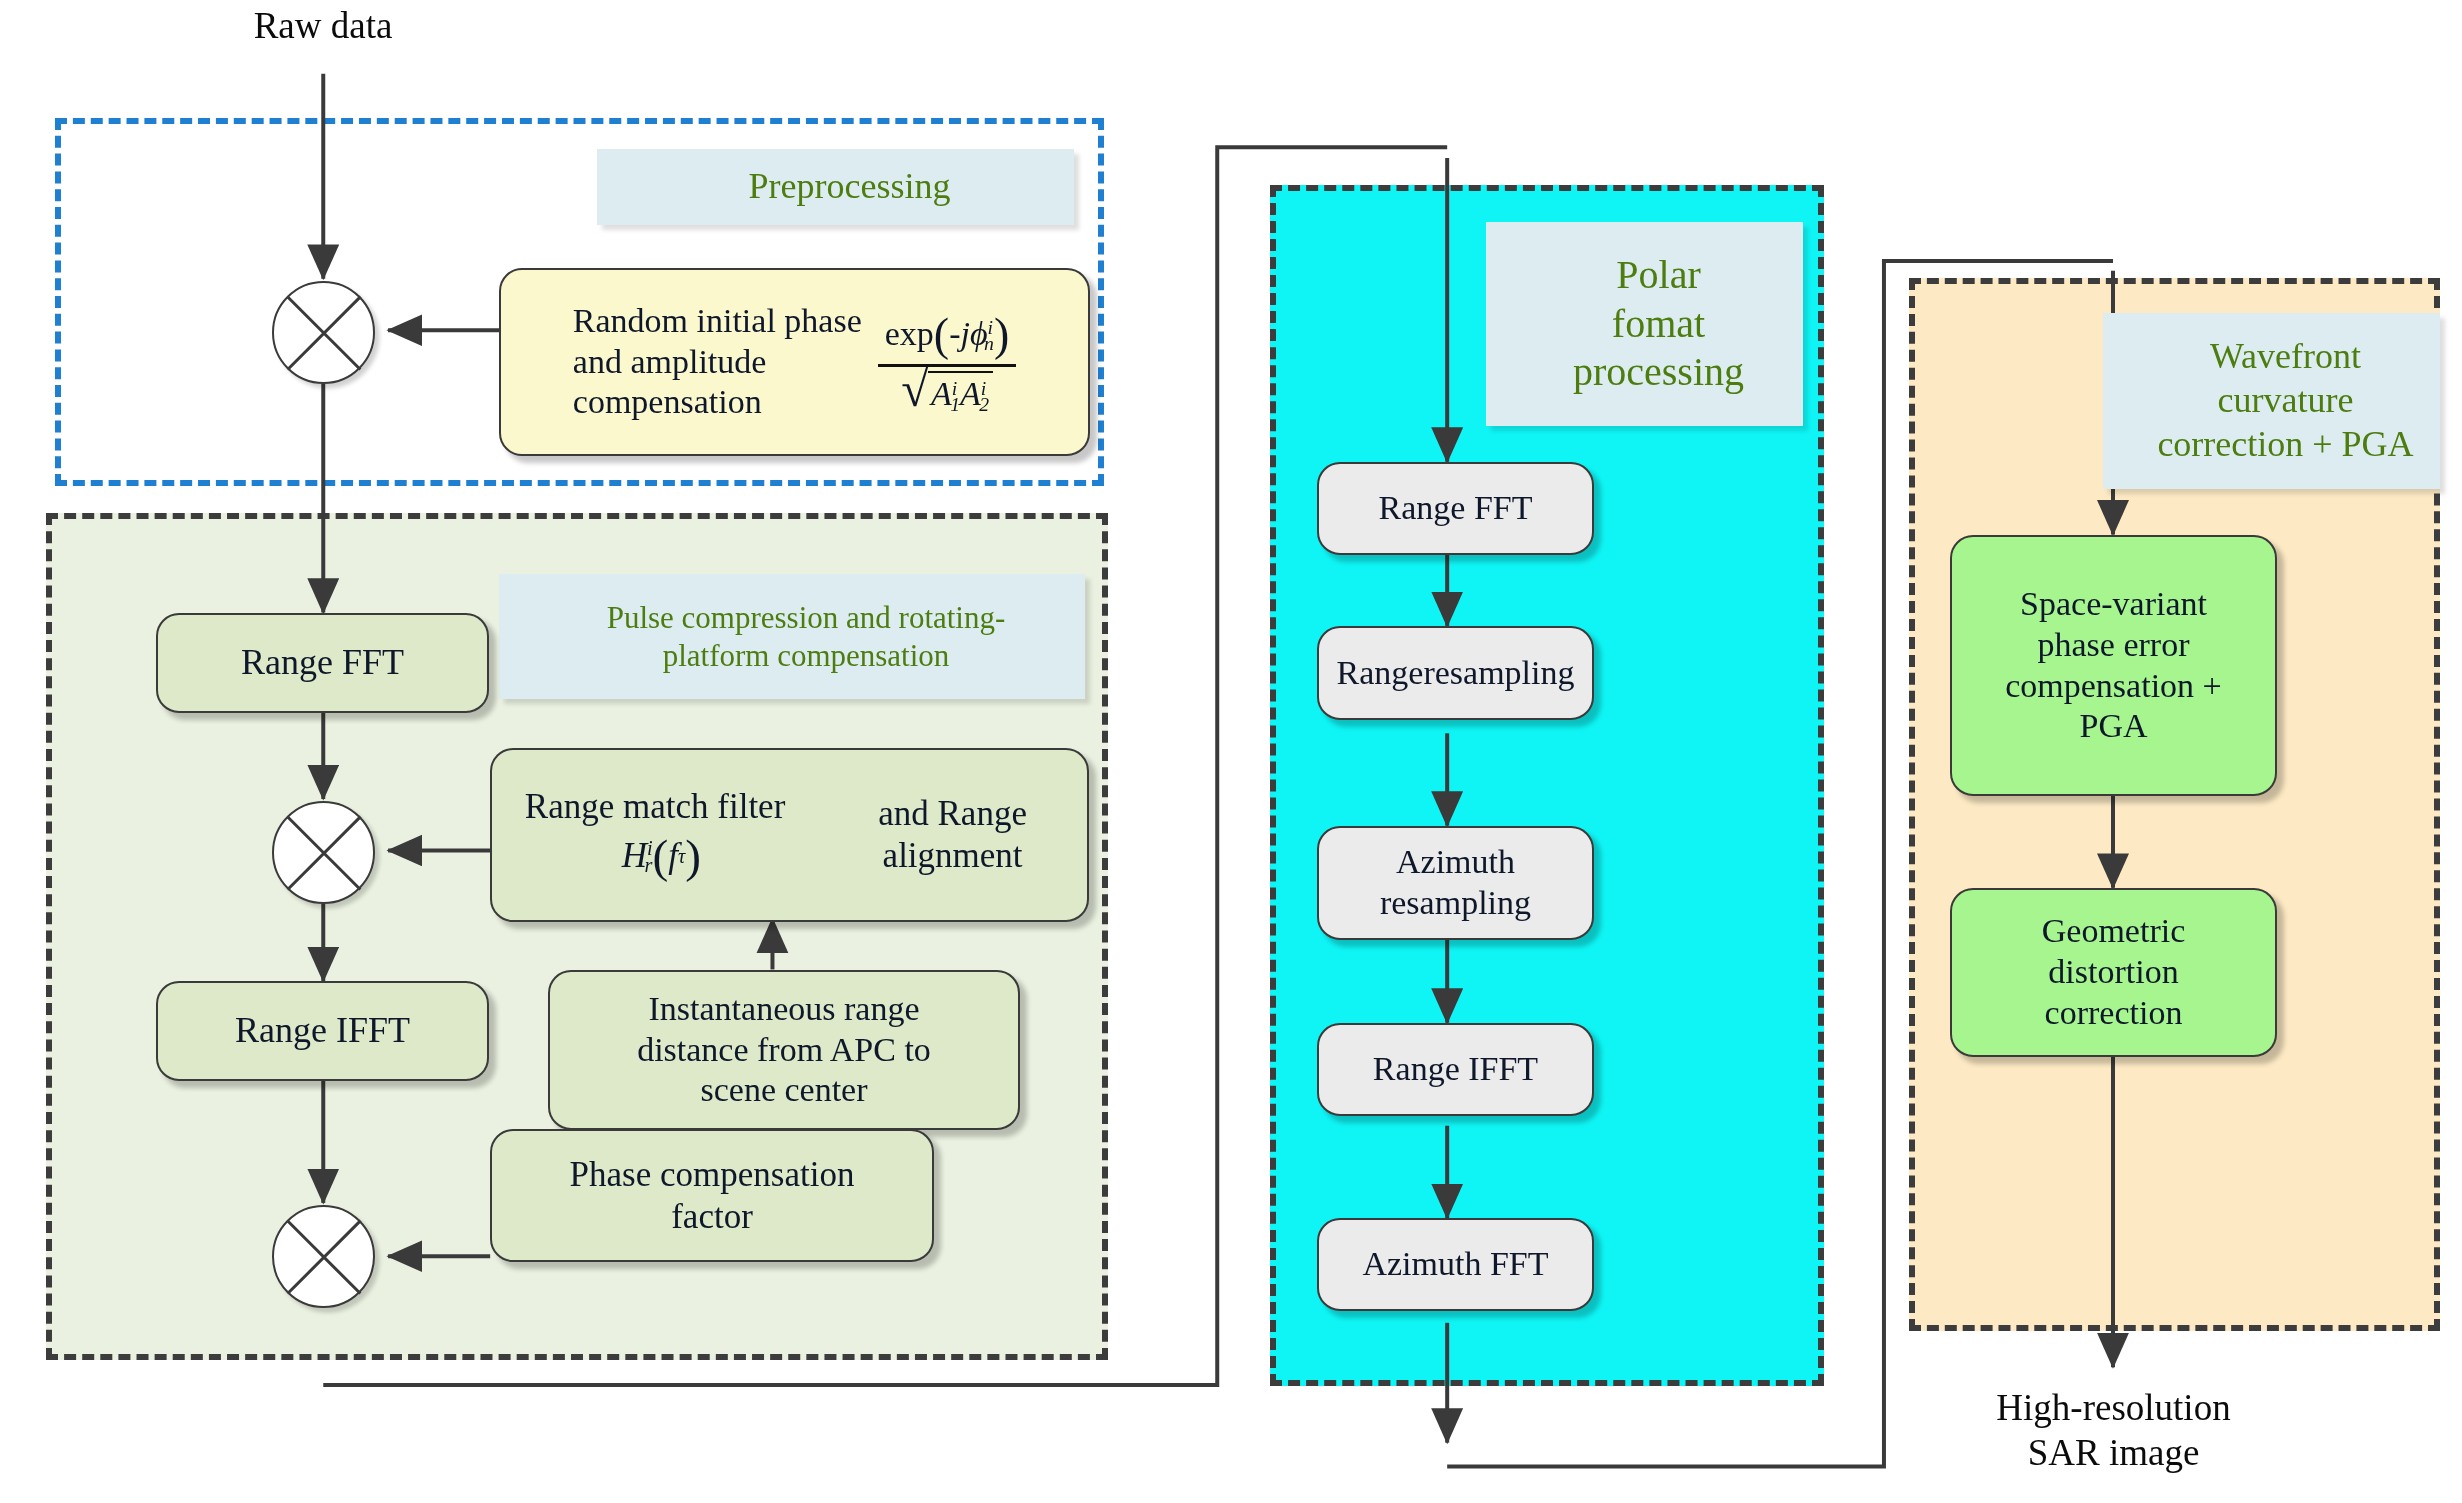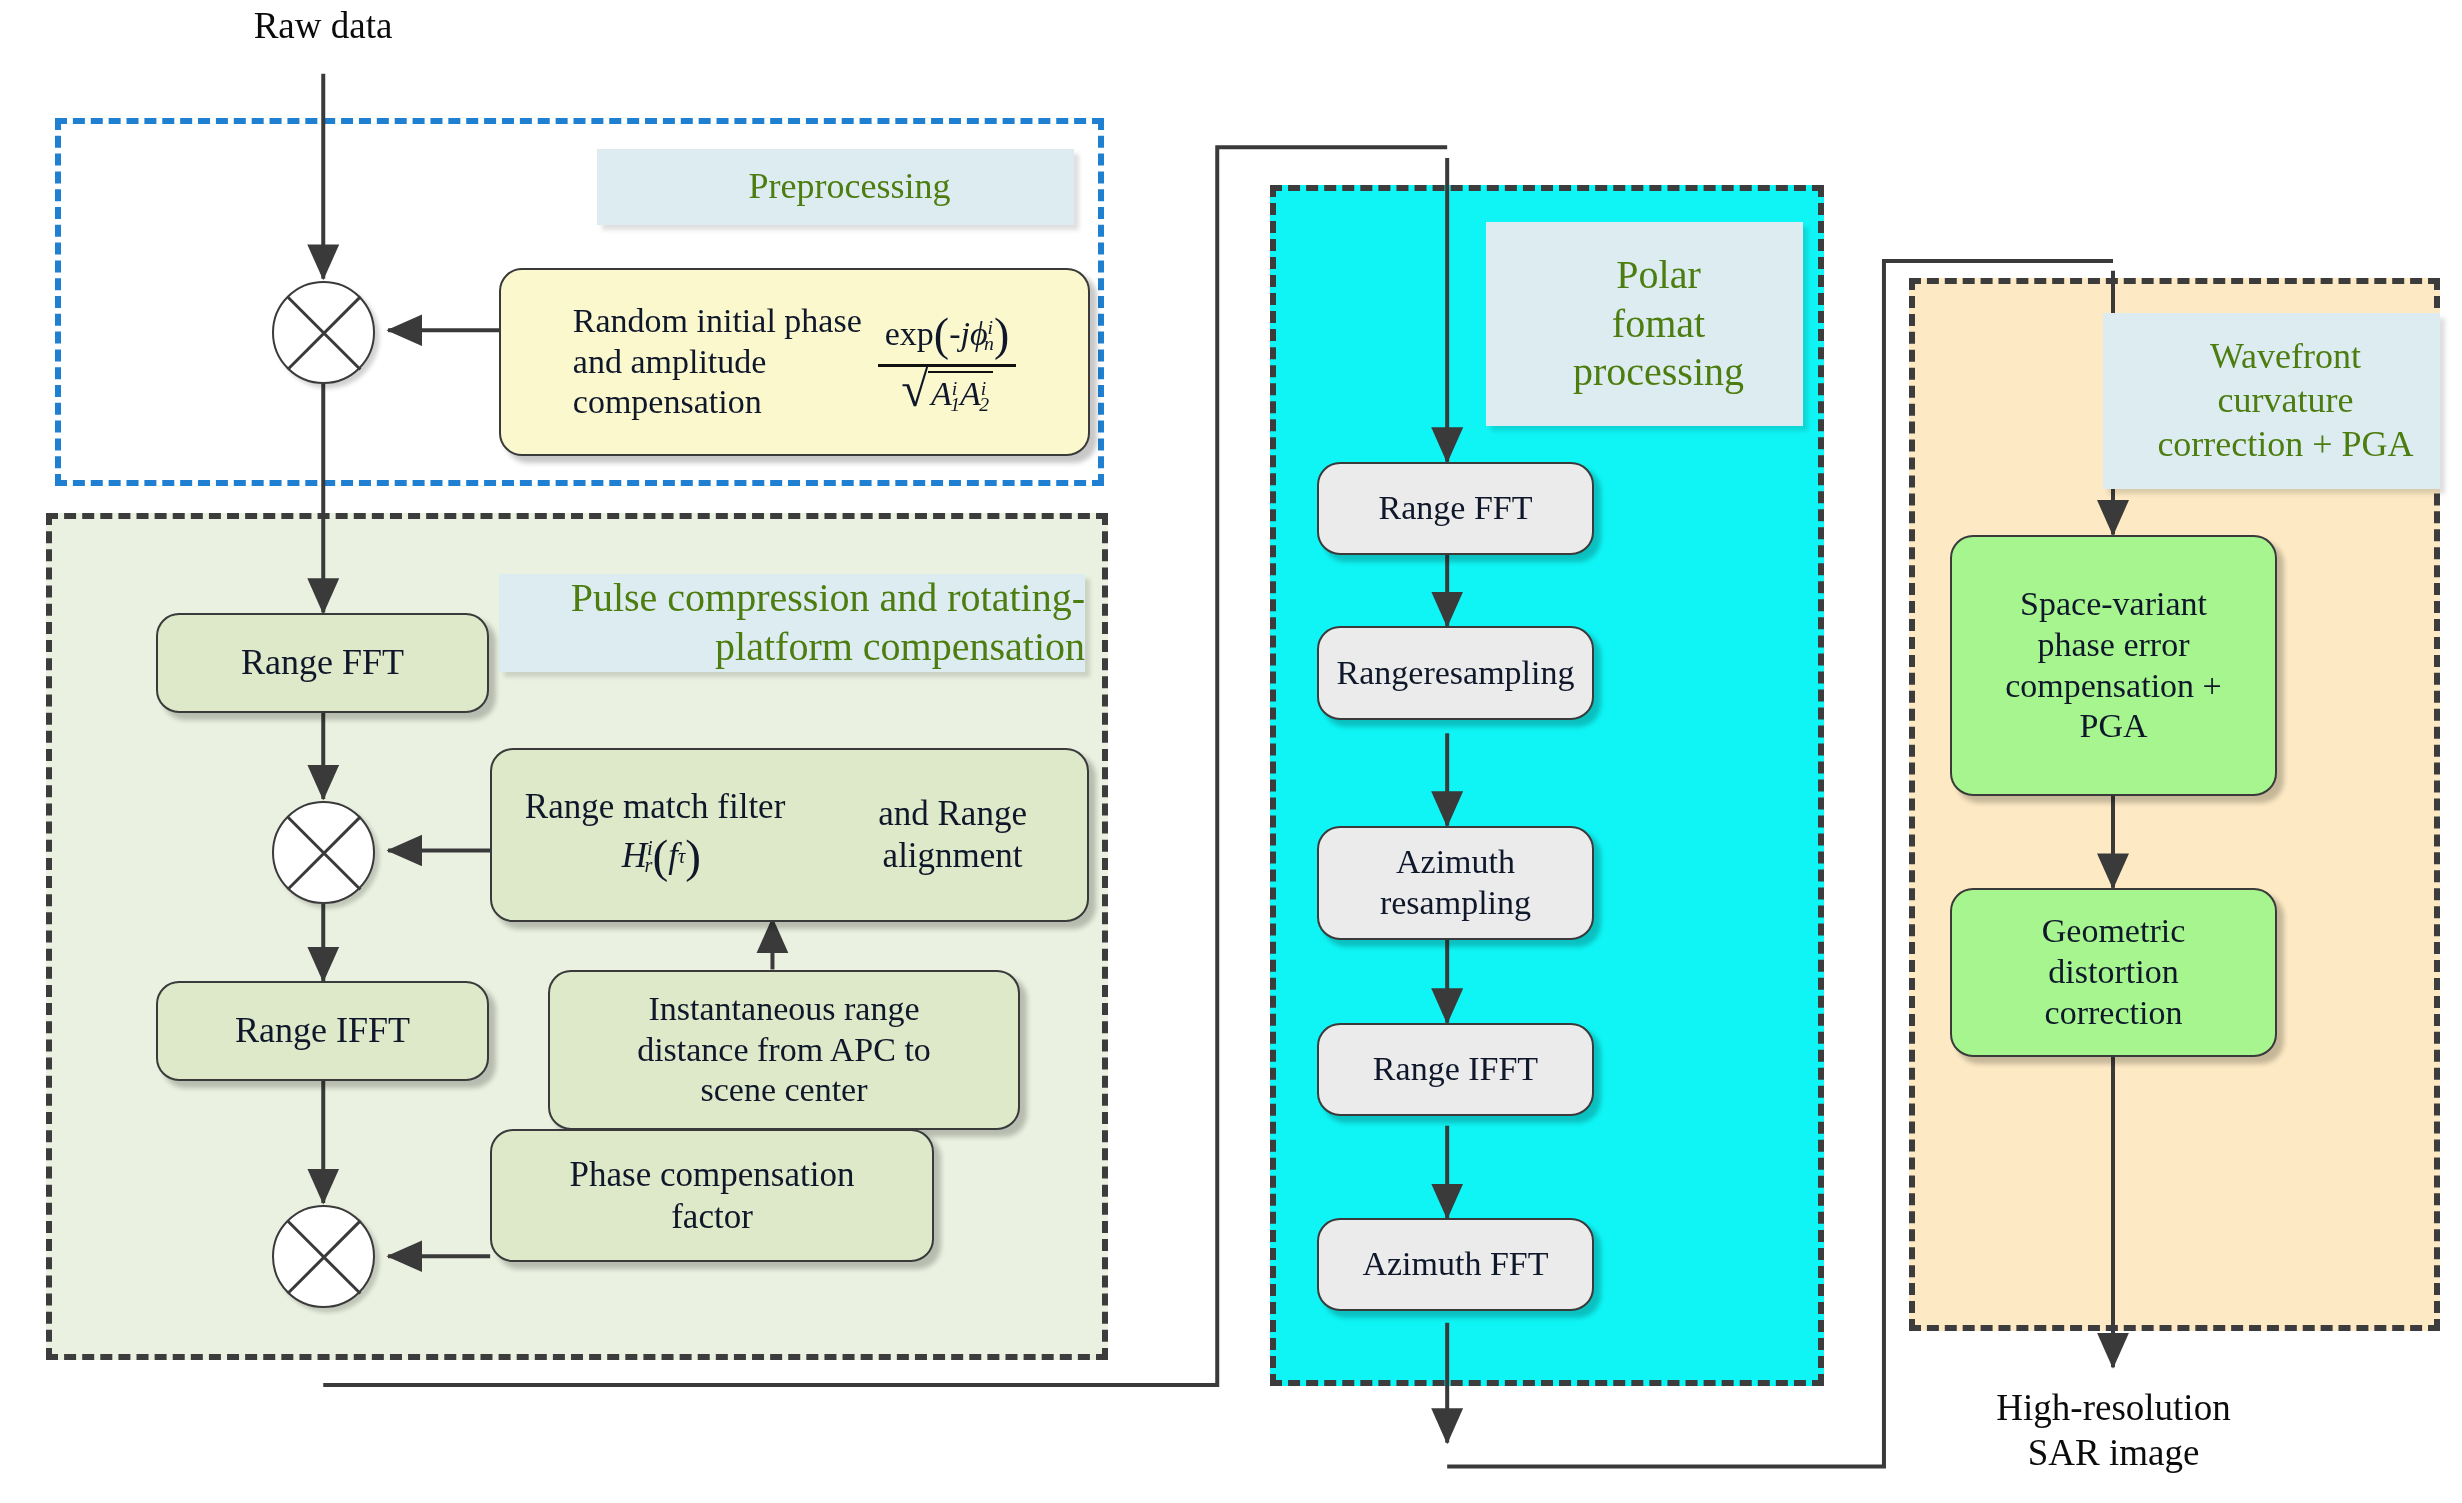--- a/index.html
+++ b/index.html
@@ -131,21 +131,21 @@
       <path d="M364,1560 L1371,1560 L1371,166 L1630,166"></path>
 
       <path d="M1630,1652 L2122,1652 L2122,294 L2380,294"></path>
     </g>
   </svg>
 
   <div class="caption" style="left:597px;top:149px;width:477px;height:76px;font-size:36px;">
     <span>Preprocessing</span>
   </div>
 
-  <div class="caption" style="left:499px;top:574px;width:586px;height:98px;font-size:40px;flex-direction:column;align-items:flex-end;">
+  <div class="caption" style="left:499px;top:574px;width:586px;height:125px;font-size:31px;flex-direction:column;">
     <span>Pulse compression and rotating-</span>
     <span>platform compensation</span>
   </div>
 
   <div class="caption" style="left:1486px;top:222px;width:317px;height:204px;font-size:40px;flex-direction:column;">
     <span>Polar</span>
     <span>fomat</span>
     <span>processing</span>
   </div>
 

